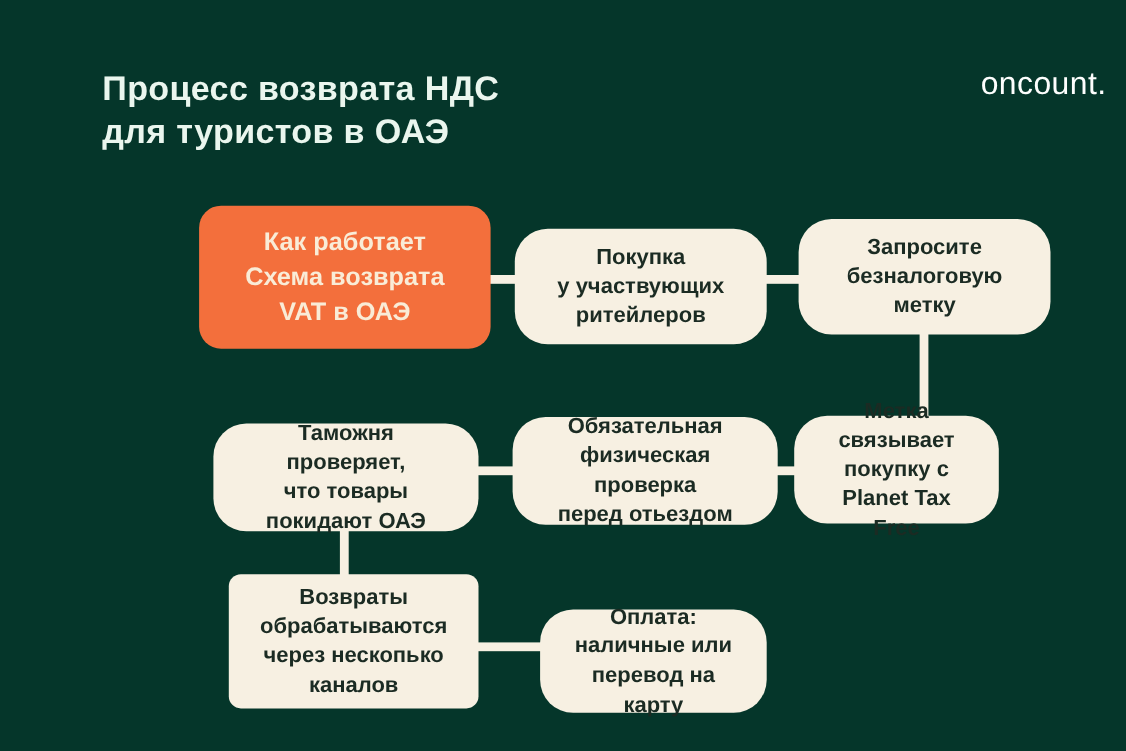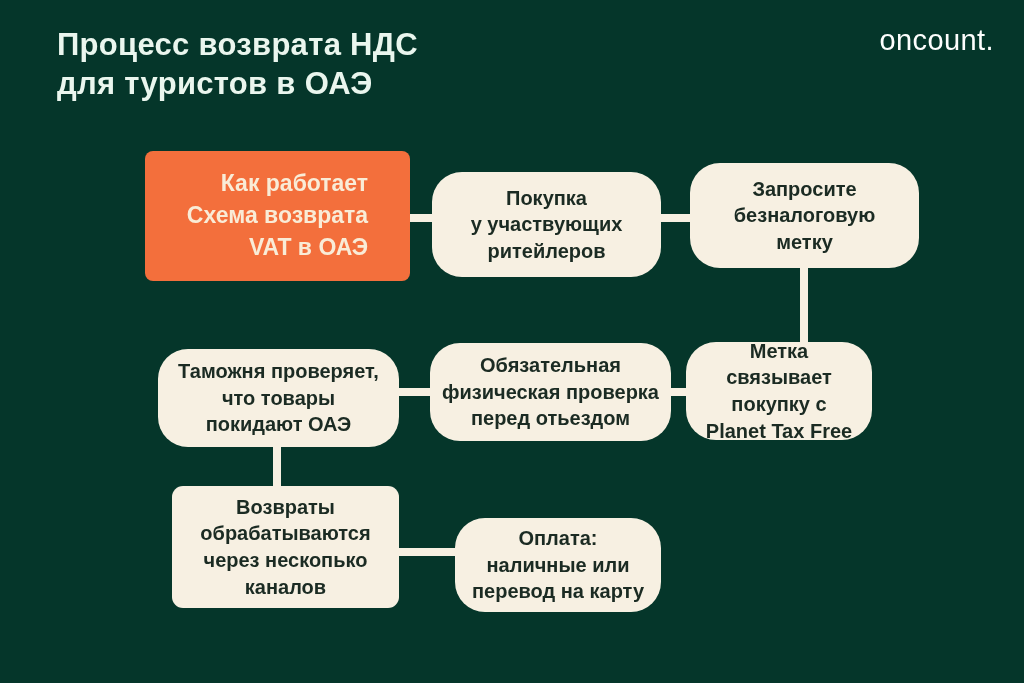--- a/index.html
+++ b/index.html
@@ -5,21 +5,21 @@
   :root{
     --background:#05362a;
     --box-fill:#f7f0e2;
     --accent-orange:#f36f3c;
     --text-dark:#1b2b23;
     --text-light:#eaf6ee;
     --logo-white:#fdfefd;
     --connector:#f7f0e2;
     --orange-text:#f9ecd7;
   }
-  *{box-sizing:border-box;margin:0;padding:0;}
+  *{box-sizing:border-box;margin:12px;padding:0;}
   html,body{width:1024px;height:683px;}
   body{
     position:relative;
     width:1024px;height:683px;
     background:var(--background);
     font-family:"Liberation Sans", sans-serif;
     overflow:hidden;
   }
   .title{
     position:absolute;left:57px;top:26px;
@@ -43,23 +43,22 @@
     text-align:center;
     font-size:20px;font-weight:600;line-height:1.33;
     white-space:pre-line;
     z-index:2;
     padding:6px 10px;
   }
   .node.orange{
     background:var(--accent-orange);
     color:var(--orange-text);
     font-size:23px;
-    border-radius:8px;
+    border-radius:20px;
     line-height:1.38;
-    text-align:right;
   }
   .connector{
     position:absolute;
     background:var(--connector);
     z-index:1;
   }
 </style>
 </head>
 <body>
 

